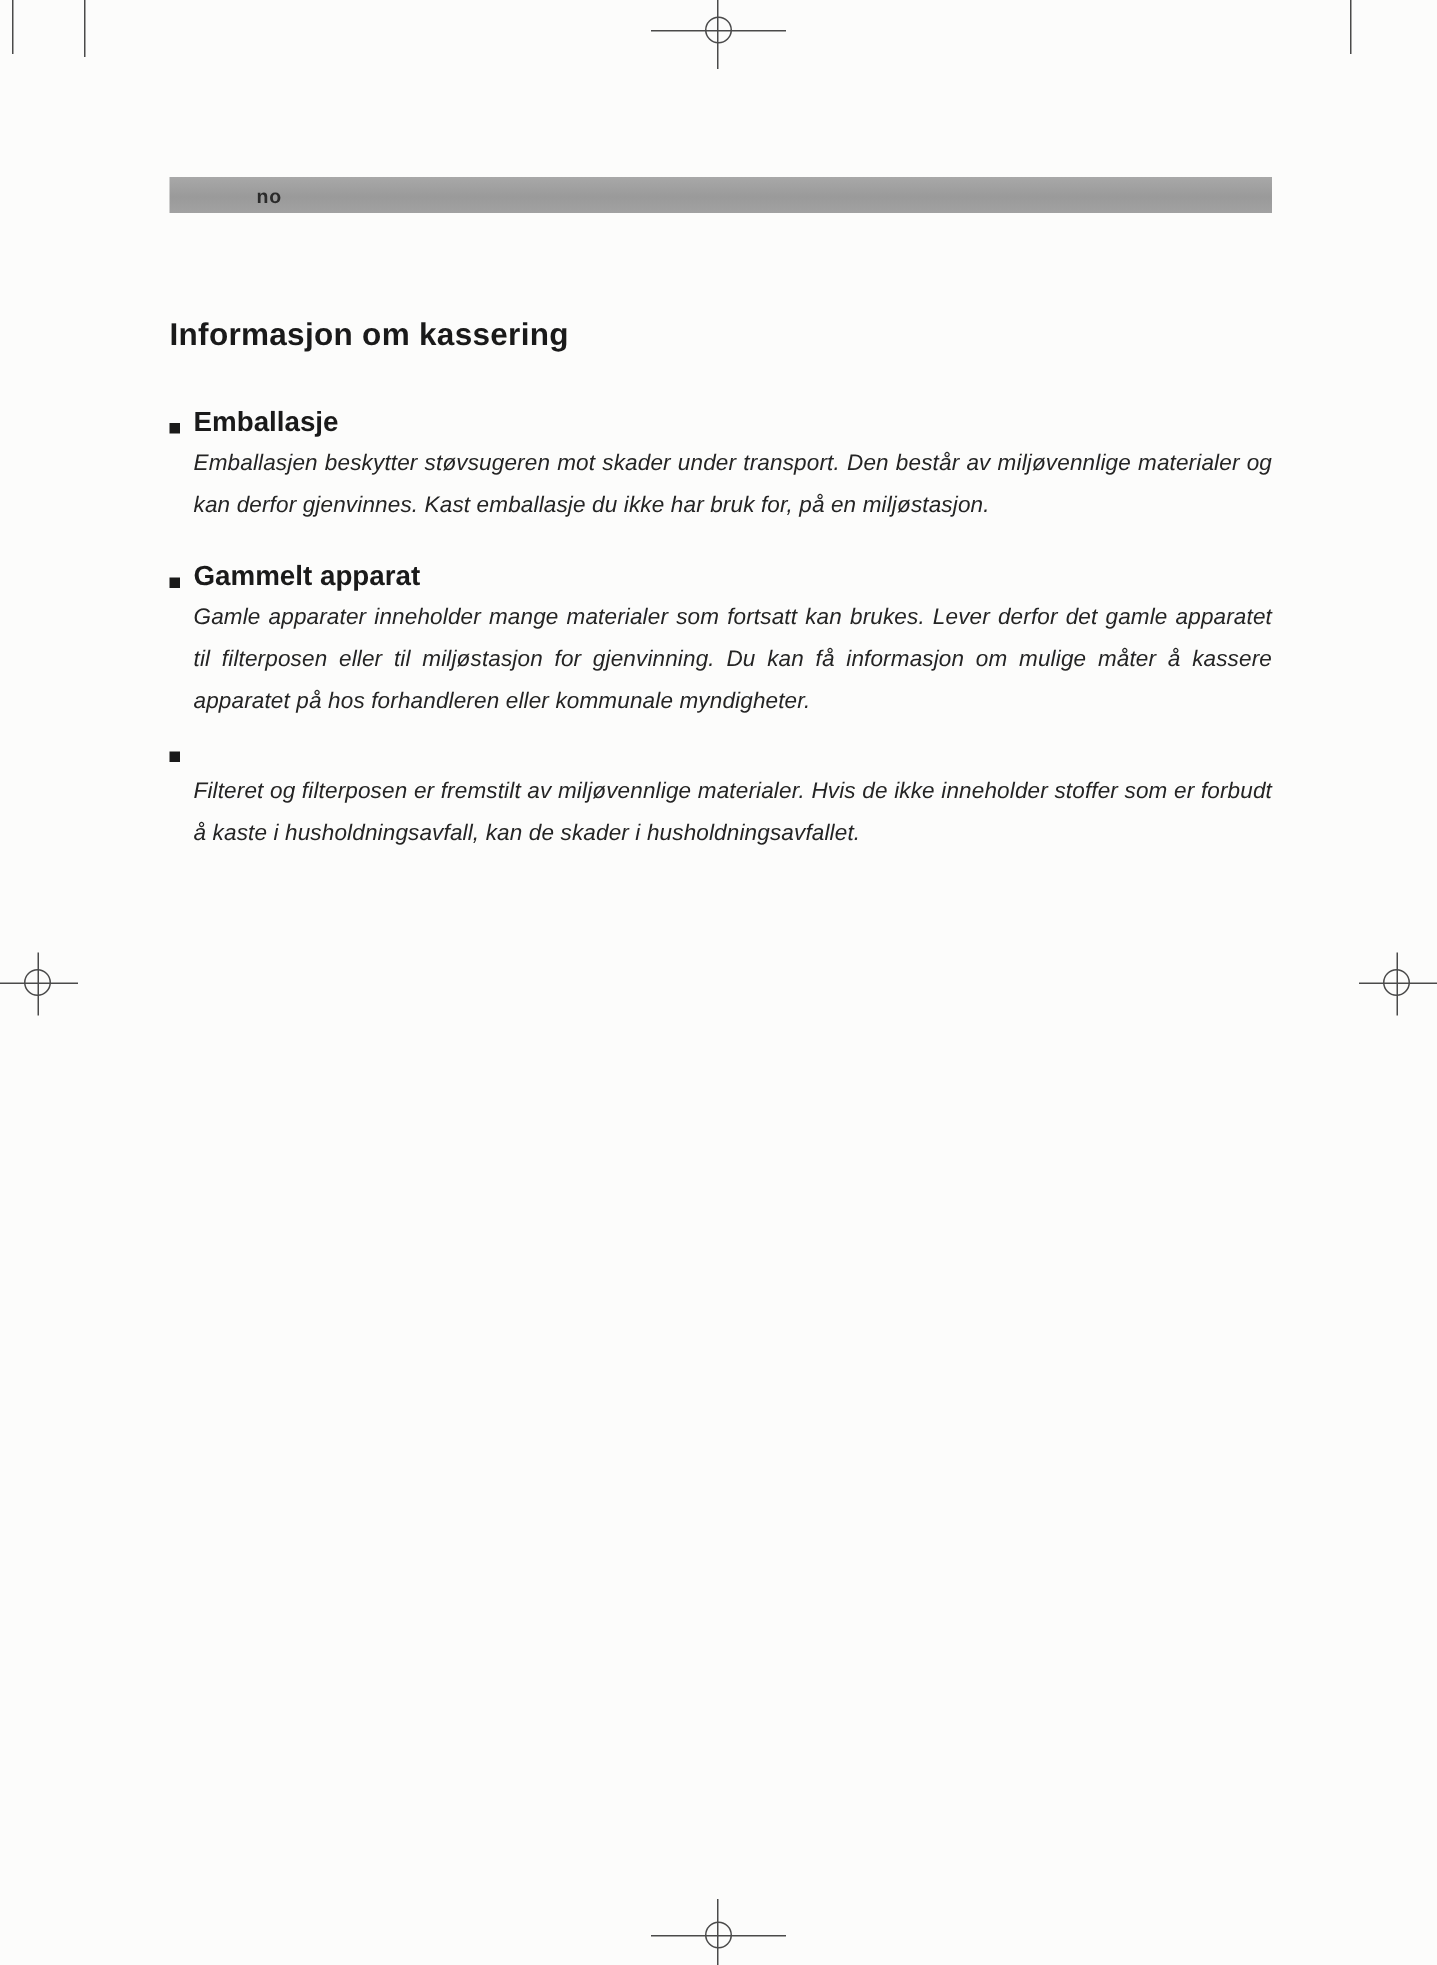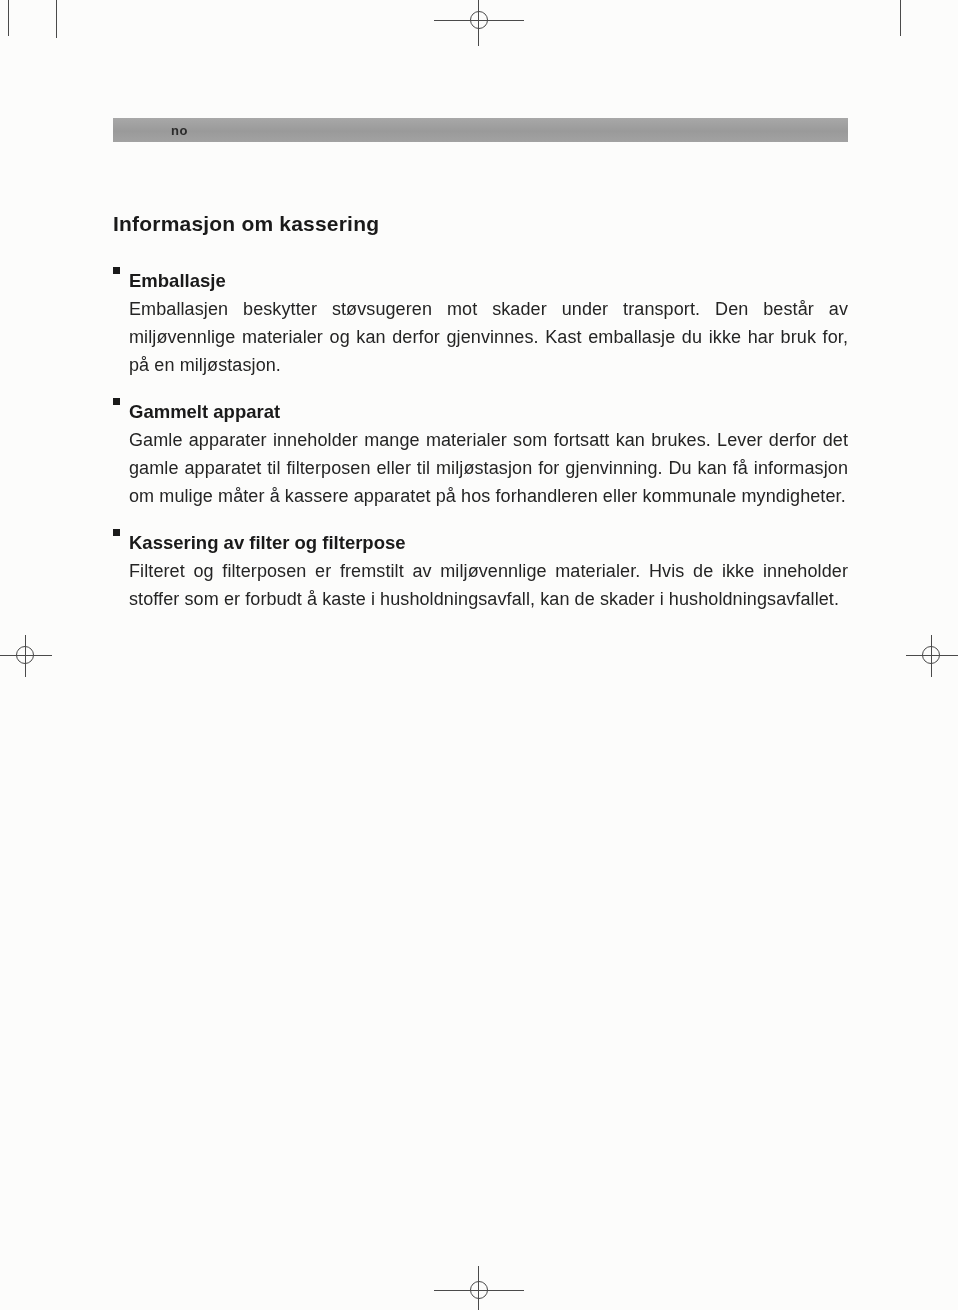--- a/index.html
+++ b/index.html
@@ -65,43 +65,44 @@
   .page-title {
     font-size: 21px;
     font-weight: bold;
     color: #1a1a1a;
     margin: 0 0 34px 0;
     letter-spacing: 0.2px;
   }
   .disposal-section { margin: 0 0 22px 0; }
   .section-heading {
     display: flex;
-    align-items: flex-start;
+    align-items: flex-end;
     font-size: 18.5px;
     font-weight: bold;
     color: #1a1a1a;
     margin: 0 0 3px 0;
   }
   .bullet-square {
     width: 7px;
     height: 7px;
     background: #1a1a1a;
     margin-right: 9px;
     flex: 0 0 auto;
     position: relative;
     top: -3px;
   }
   .section-body {
-    font-size: 18px;
+    font-size: 15px;
     line-height: 28px;
     margin: 0;
     padding-left: 16px;
     text-align: justify;
     color: #242424;
     letter-spacing: 0.1px;
+    font-style: italic;
   }
 </style>
 </head>
 <body>
 
 <div class="sheet">
 
   <div class="mark v" style="left:8px;   top:0;      height:36px;"></div>
   <div class="mark v" style="left:56px;  top:0;      height:38px;"></div>
   <div class="mark v" style="left:900px; top:0;      height:36px;"></div>
@@ -142,19 +143,18 @@
       <div class="section-heading">
         <span class="bullet-square"></span>
         <span>Gammelt apparat</span>
       </div>
       <p class="section-body">Gamle apparater inneholder mange materialer som fortsatt kan brukes. Lever derfor det gamle apparatet til filterposen eller til miljøstasjon for gjenvinning. Du kan få informasjon om mulige måter å kassere apparatet på hos forhandleren eller kommunale myndigheter.</p>
     </section>
 
     <section class="disposal-section">
       <div class="section-heading">
         <span class="bullet-square"></span>
-        <span>Kassering av filter og filterpose</span>
       </div>
       <p class="section-body">Filteret og filterposen er fremstilt av miljøvennlige materialer. Hvis de ikke inneholder stoffer som er forbudt å kaste i husholdningsavfall, kan de skader i husholdningsavfallet.</p>
     </section>
 
   </div>
 </div>
 
 </body></html>

